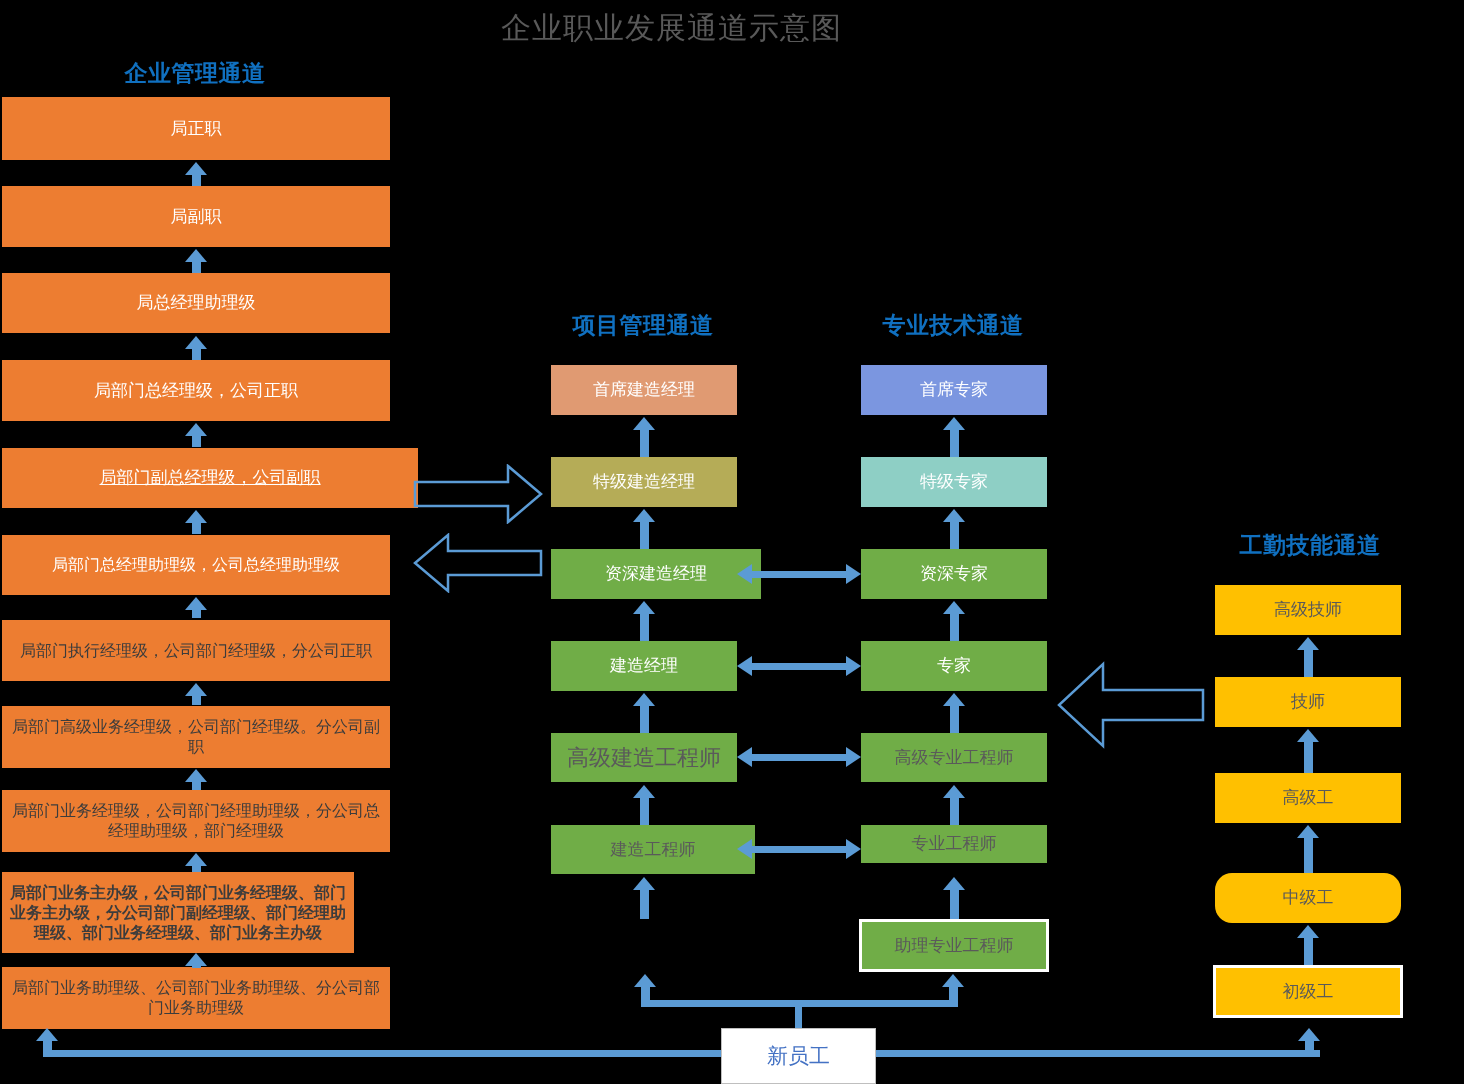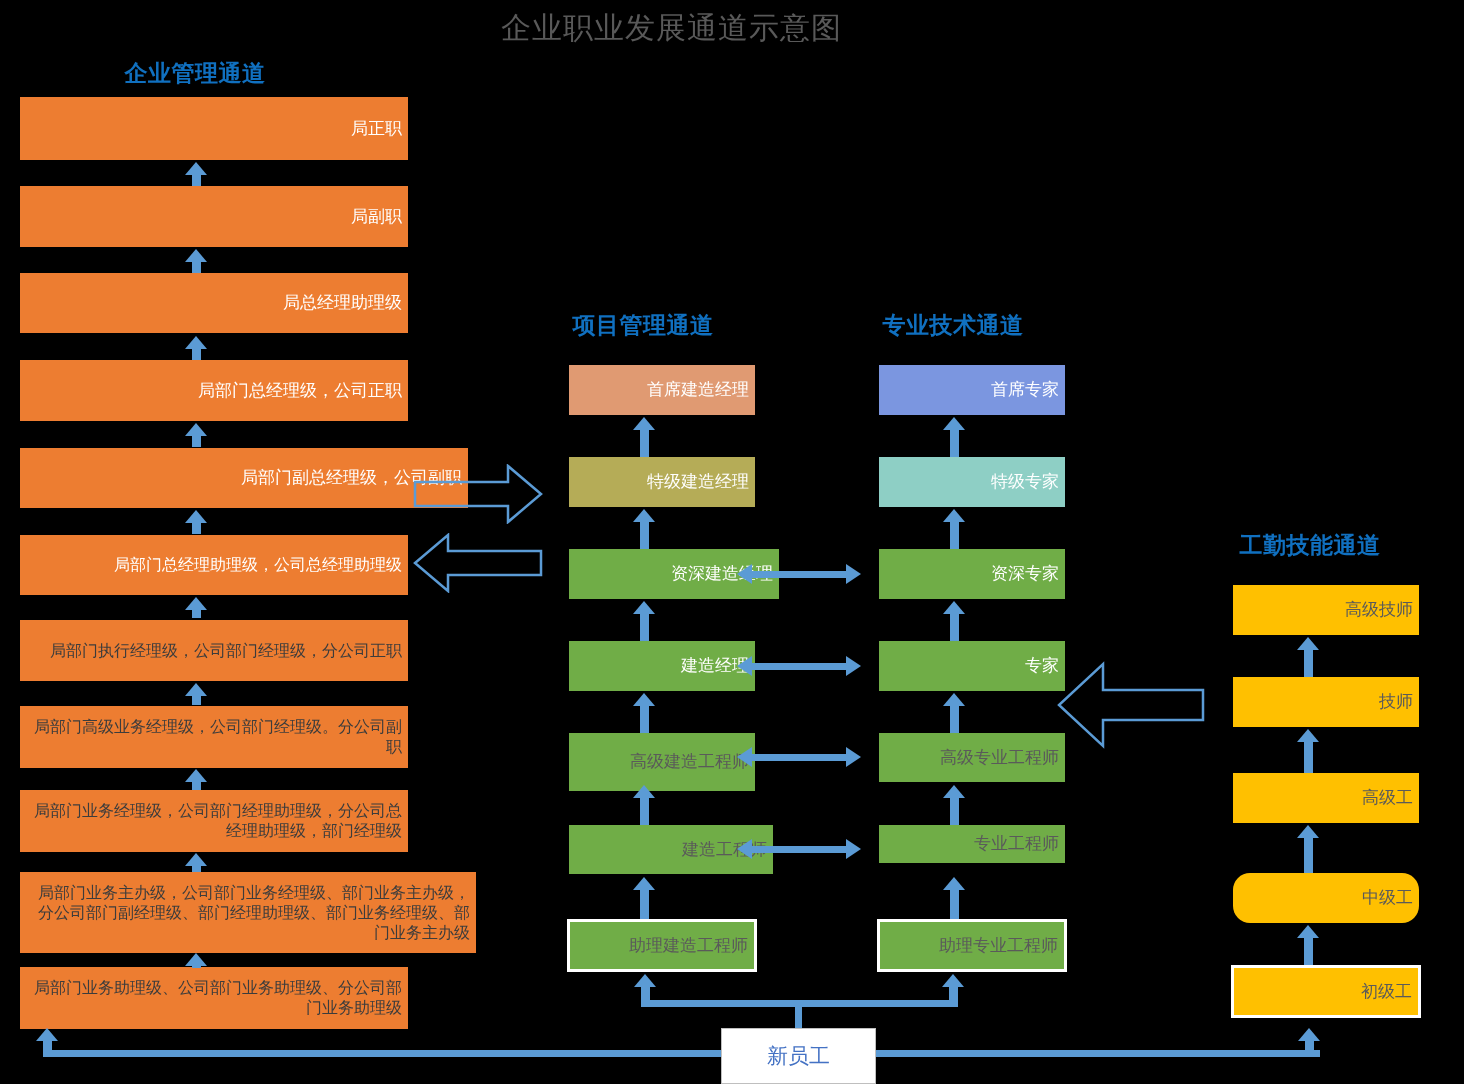--- a/index.html
+++ b/index.html
@@ -36,24 +36,23 @@
     text-align: center;
     white-space: nowrap;
     letter-spacing: 0.5px;
   }
   .box {
     position: absolute;
     box-sizing: border-box;
     display: flex;
     align-items: center;
     justify-content: center;
-    text-align: right;
+    text-align: center;
     line-height: 1.25;
     padding: 19px 6px;
-    margin-left: 18px;
   }
   .box span { display: block; width: 100%; }
 
   
   .uparrow {
     position: absolute;
     width: 0; height: 0;
   }
   .uparrow .shaft {
     position: absolute;
@@ -131,36 +130,36 @@
   </div>
   <div class="box" style="left:2px; top:186px; width:388px; height:61px; background:#ED7D31; color:#FFFFFF; font-size:17px;">
     <span>局副职</span>
   </div>
   <div class="box" style="left:2px; top:273px; width:388px; height:60px; background:#ED7D31; color:#FFFFFF; font-size:17px;">
     <span>局总经理助理级</span>
   </div>
   <div class="box" style="left:2px; top:360px; width:388px; height:61px; background:#ED7D31; color:#FFFFFF; font-size:17px;">
     <span>局部门总经理级，公司正职</span>
   </div>
-  <div class="box" style="left:2px; top:448px; width:448px; height:60px; background:#ED7D31; color:#FFFFFF; font-size:17px;">
+  <div class="box" style="left:2px; top:448px; width:416px; height:60px; background:#ED7D31; color:#FFFFFF; font-size:17px;text-decoration:underline;">
     <span>局部门副总经理级，公司副职</span>
   </div>
   <div class="box" style="left:2px; top:535px; width:388px; height:60px; background:#ED7D31; color:#FFFFFF; font-size:16px;">
     <span>局部门总经理助理级，公司总经理助理级</span>
   </div>
   <div class="box" style="left:2px; top:620px; width:388px; height:61px; background:#ED7D31; color:#3C3C3C; font-size:16px;">
     <span>局部门执行经理级，公司部门经理级，分公司正职</span>
   </div>
   <div class="box" style="left:2px; top:706px; width:388px; height:62px; background:#ED7D31; color:#3C3C3C; font-size:16px;">
     <span>局部门高级业务经理级，公司部门经理级。分公司副职</span>
   </div>
   <div class="box" style="left:2px; top:790px; width:388px; height:62px; background:#ED7D31; color:#3C3C3C; font-size:16px;">
     <span>局部门业务经理级，公司部门经理助理级，分公司总经理助理级，部门经理级</span>
   </div>
-  <div class="box" style="left:2px; top:872px; width:456px; height:81px; background:#ED7D31; color:#3C3C3C; font-size:16px;">
+  <div class="box" style="left:2px; top:872px; width:352px; height:81px; background:#ED7D31; color:#3C3C3C; font-size:16px;font-weight:bold;">
     <span>局部门业务主办级，公司部门业务经理级、部门业务主办级，分公司部门副经理级、部门经理助理级、部门业务经理级、部门业务主办级</span>
   </div>
   <div class="box" style="left:2px; top:967px; width:388px; height:62px; background:#ED7D31; color:#3C3C3C; font-size:16px;">
     <span>局部门业务助理级、公司部门业务助理级、分公司部门业务助理级</span>
   </div>
 
   <div class="uparrow" style="left:196px; top:162px;">
     <div class="shaft" style="width:9px; margin-left:-4.5px; top:13px; height:11px;"></div>
     <div class="head" style="margin-left:-11px; top:0px;"></div>
   </div>
@@ -206,28 +205,25 @@
   </div>
   <div class="box" style="left:551px; top:457px; width:186px; height:50px; background:#B5AC57; color:#FFFFFF; font-size:17px;">
     <span>特级建造经理</span>
   </div>
   <div class="box" style="left:551px; top:549px; width:210px; height:50px; background:#70AD47; color:#FFFFFF; font-size:17px;">
     <span>资深建造经理</span>
   </div>
   <div class="box" style="left:551px; top:641px; width:186px; height:50px; background:#70AD47; color:#FFFFFF; font-size:17px;">
     <span>建造经理</span>
   </div>
-  <div class="box" style="left:551px; top:733px; width:186px; height:58px; background:#70AD47; color:#5A5A5A; font-size:17px;">
+  <div class="box" style="left:551px; top:733px; width:186px; height:49px; background:#70AD47; color:#5A5A5A; font-size:22px;">
     <span>高级建造工程师</span>
   </div>
   <div class="box" style="left:551px; top:825px; width:204px; height:49px; background:#70AD47; color:#5A5A5A; font-size:17px;">
     <span>建造工程师</span>
-  </div>
-  <div class="box" style="left:549px; top:919px; width:190px; height:53px; background:#70AD47; color:#5A5A5A; font-size:17px; border:3px solid #FFFFFF;">
-    <span>助理建造工程师</span>
   </div>
 
   <div class="uparrow" style="left:644px; top:417px;">
     <div class="shaft" style="width:9px; margin-left:-4.5px; top:13px; height:27px;"></div>
     <div class="head" style="margin-left:-11px; top:0px;"></div>
   </div>
   <div class="uparrow" style="left:644px; top:509px;">
     <div class="shaft" style="width:9px; margin-left:-4.5px; top:13px; height:27px;"></div>
     <div class="head" style="margin-left:-11px; top:0px;"></div>
   </div>

